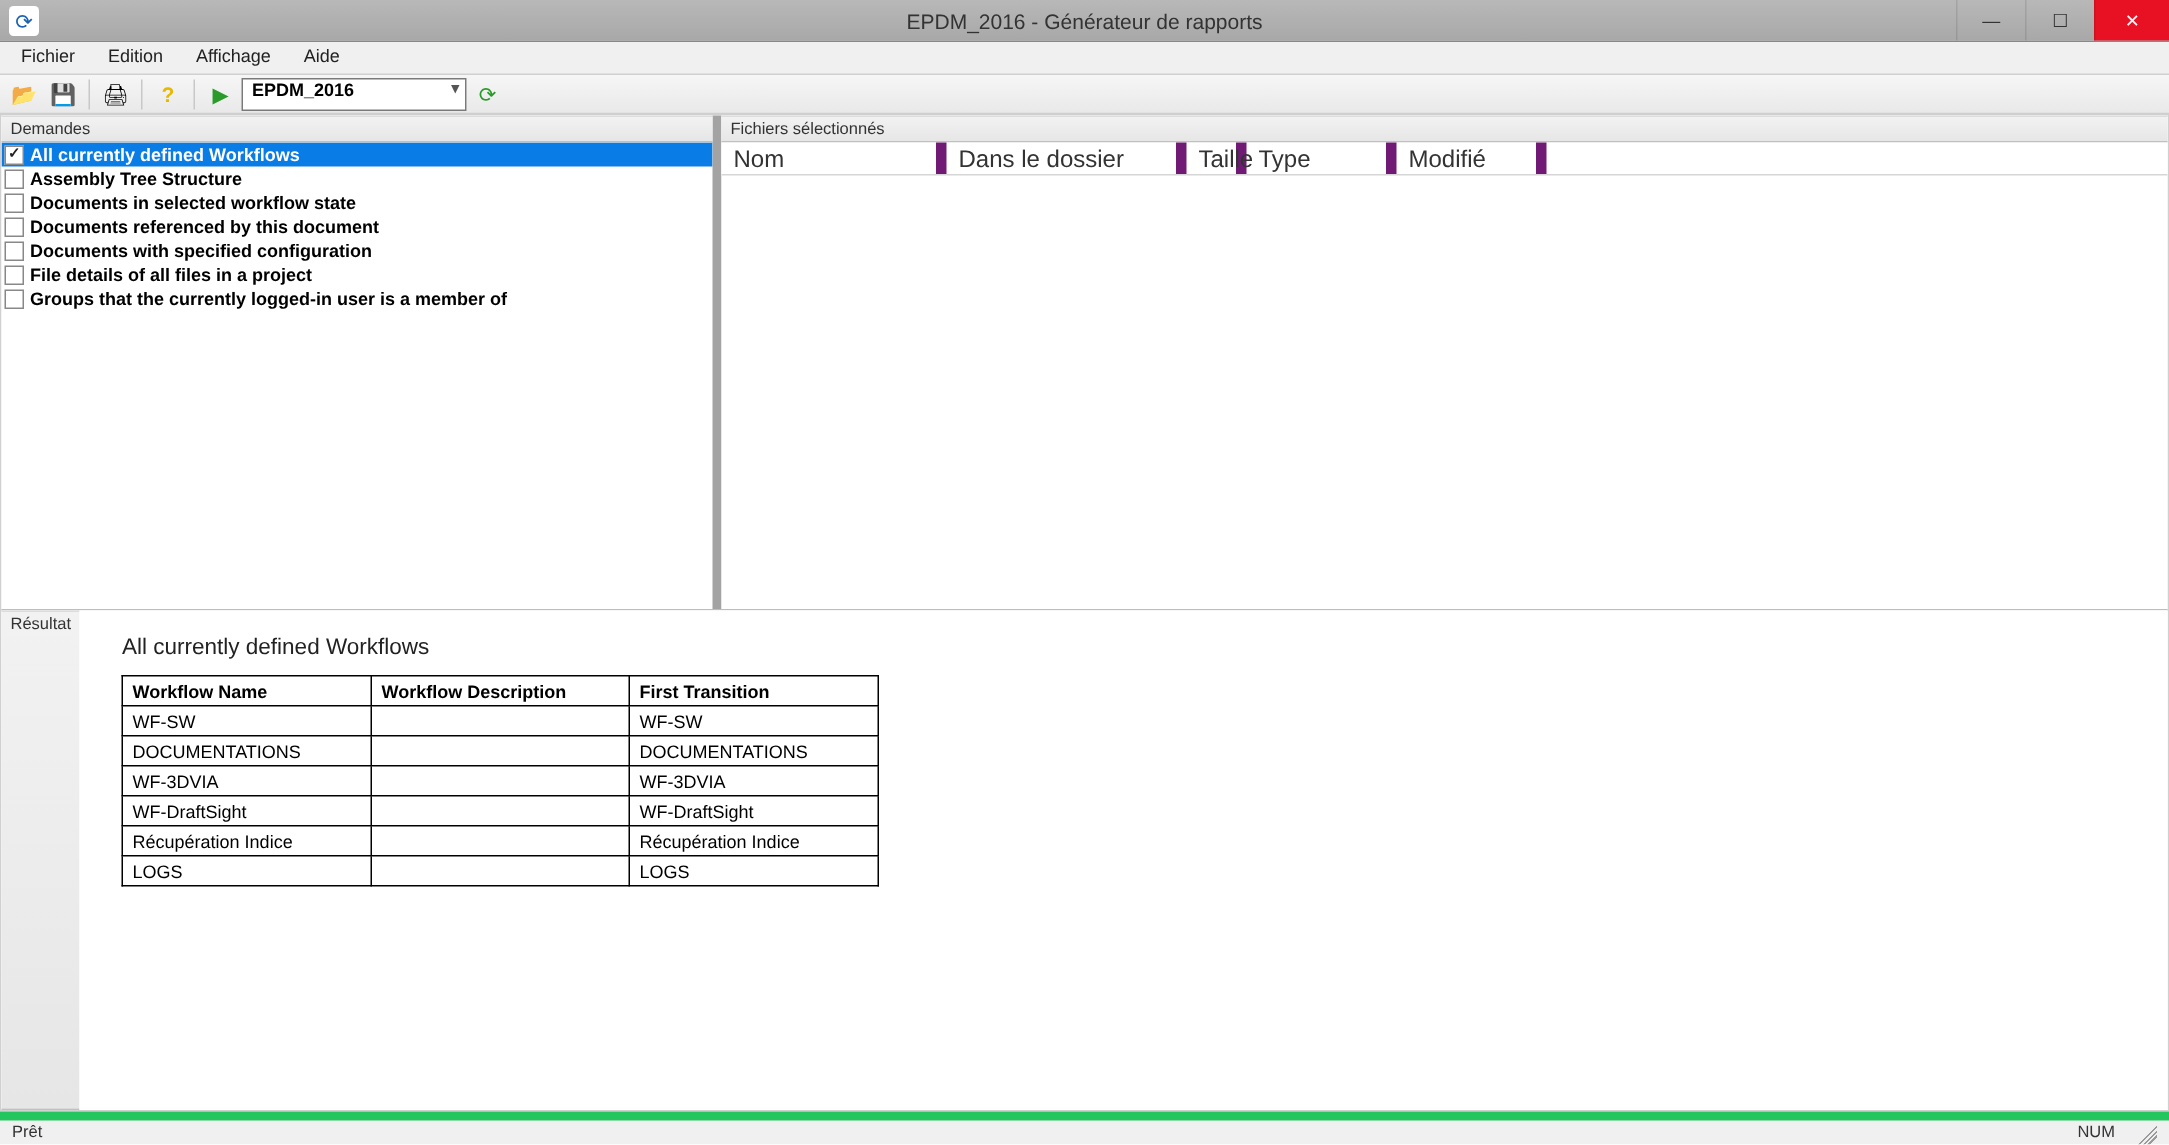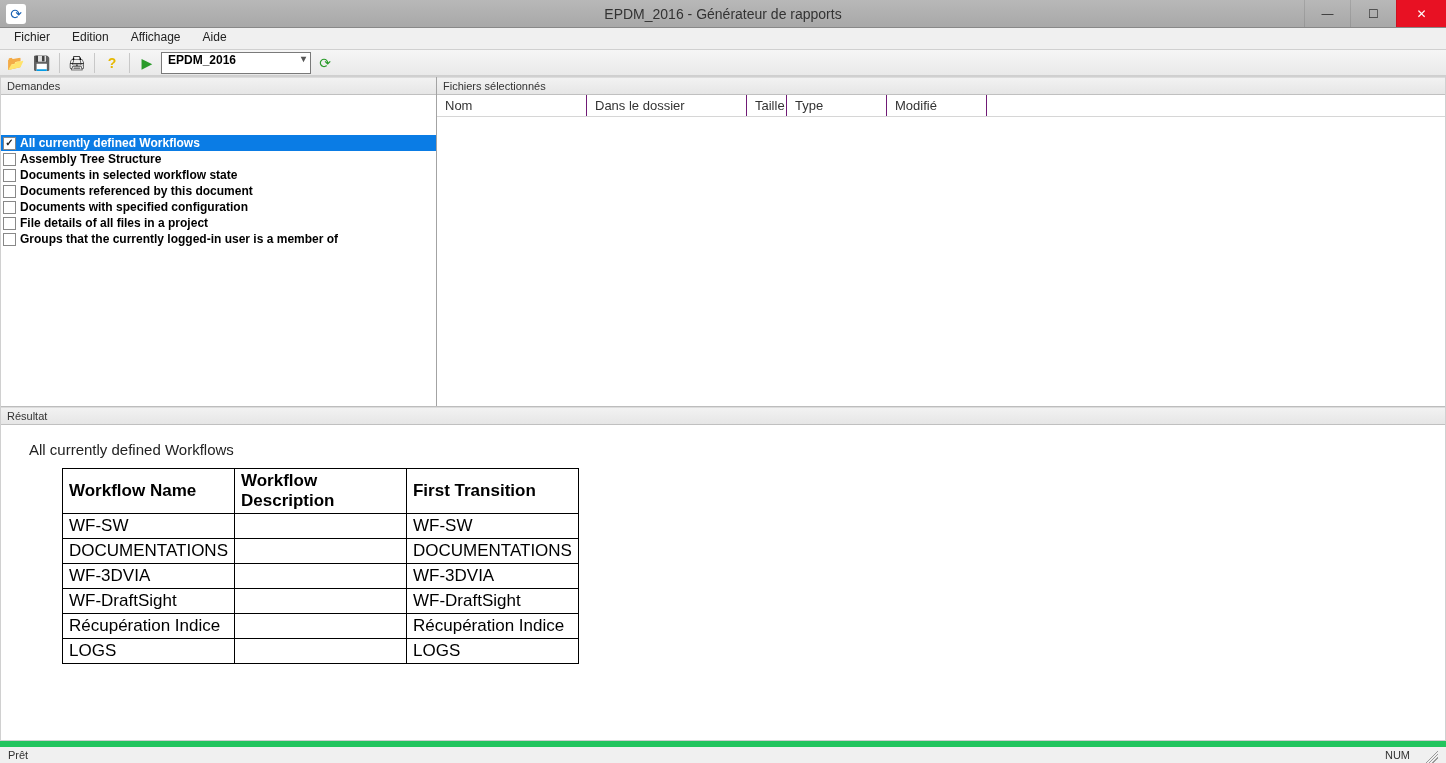--- a/index.html
+++ b/index.html
@@ -113,21 +113,21 @@
     background: #fff;
   }
   .panel-header {
     background: linear-gradient(#f2f2f2,#e6e6e6);
     border-bottom: 1px solid #c0c0c0;
     border-top: 1px solid #dcdcdc;
     padding: 2px 6px;
     color: #333;
     font-size: 11px;
   }
-  .left-panel { width: 436px; border-right: 1px solid #a3a3a3; gap: 40px; }
+  .left-panel { width: 480px; border-right: 6px solid #a3a3a3; }
   .right-panel { flex: 1; }
 
   .demand-list {
     flex: 1;
     overflow: auto;
     padding: 0;
   }
   .demand-row {
     display: flex;
     align-items: center;
@@ -151,47 +151,46 @@
     line-height: 1;
   }
 
   .file-columns {
     display: flex;
     border-bottom: 1px solid #d6d6d6;
     background: #fff;
     height: 22px;
   }
   .file-col {
-    border-right: 1px solid #701a75;
+    border-right: 7px solid #701a75;
     padding: 3px 8px;
-    font-size: 13px;
+    font-size: 16px;
     color: #333;
   }
 
   .result-panel {
     flex: 1;
     display: flex;
-    flex-direction: column;
+    flex-direction: row;
   }
   .result-body {
     flex: 1;
     padding: 16px 28px;
     overflow: auto;
     background: #fff;
   }
   .result-title {
     font-size: 15px;
     color: #222;
     margin-bottom: 10px;
     font-weight: normal;
   }
   table.workflow {
     border-collapse: collapse;
-    font-size: 17px;
-    margin-left: 33px;
+    font-size: 12px;
   }
   table.workflow th, table.workflow td {
     border: 1px solid #000;
     padding: 2px 6px;
     text-align: left;
     height: 20px;
   }
   table.workflow th {
     font-weight: bold;
     background: #fff;

